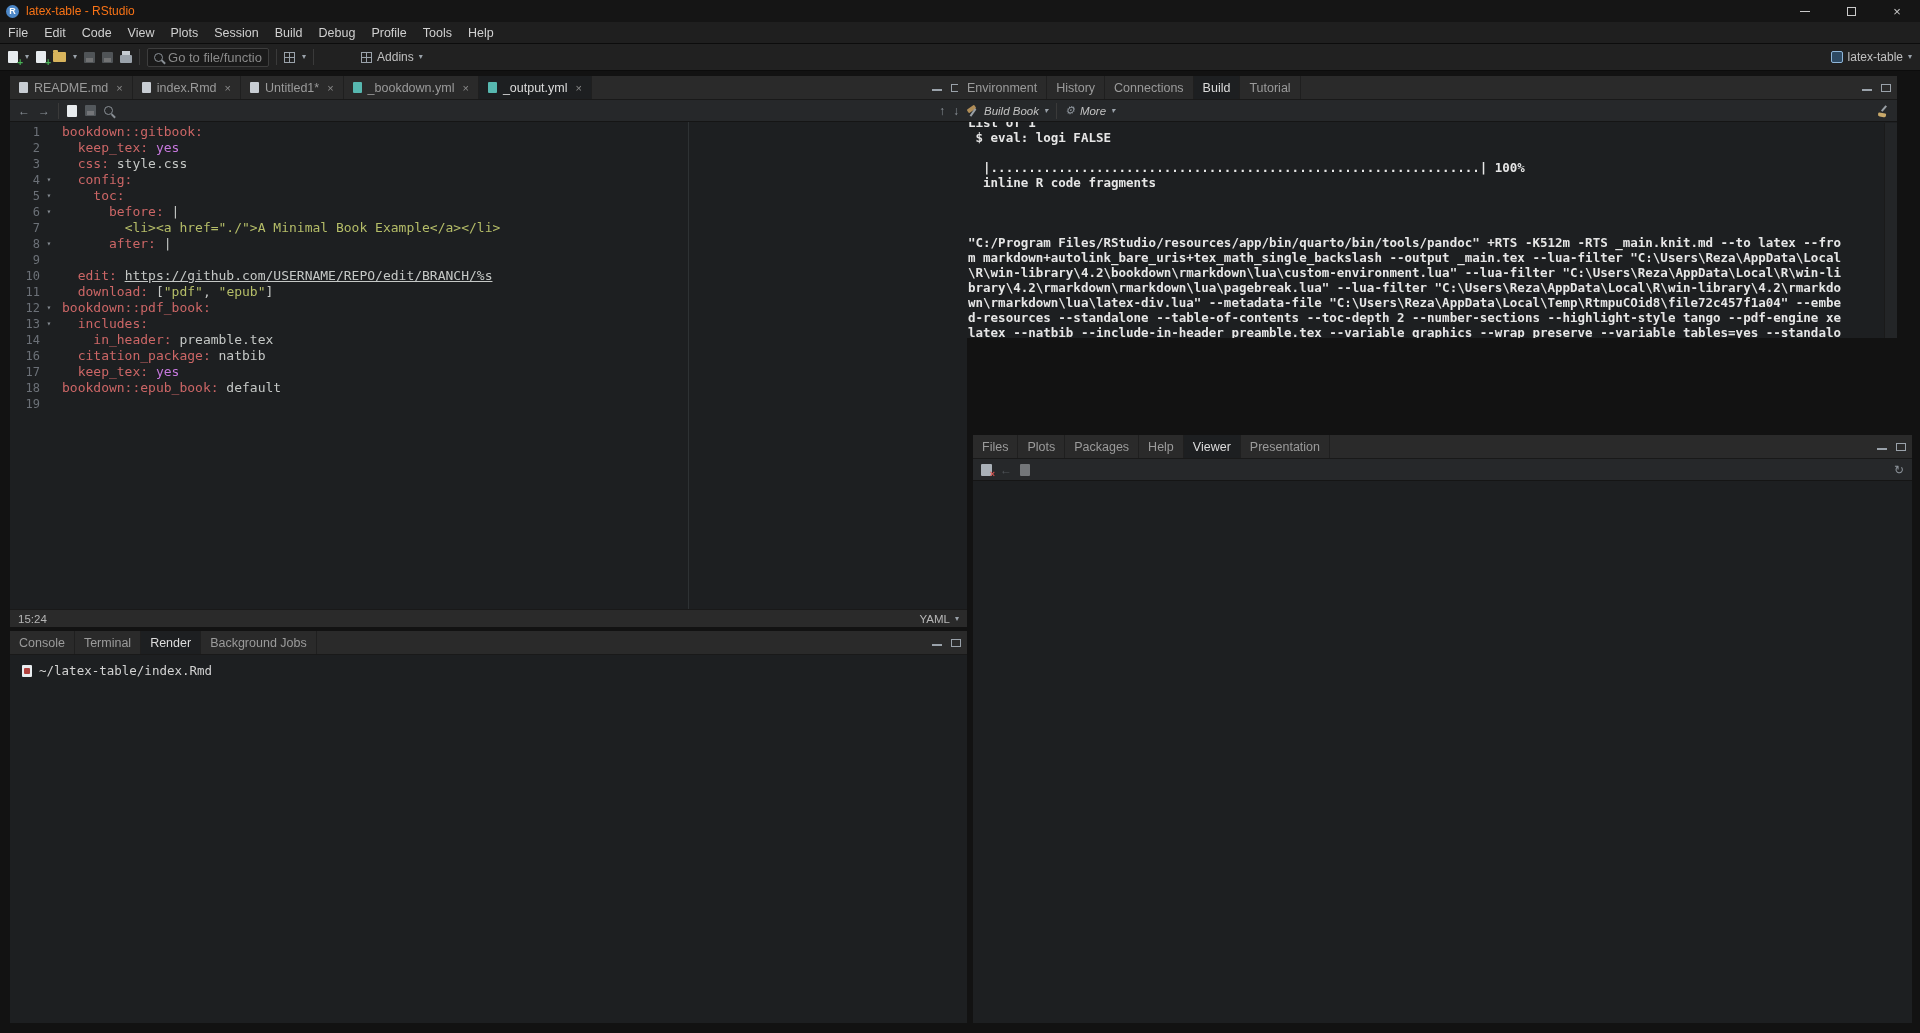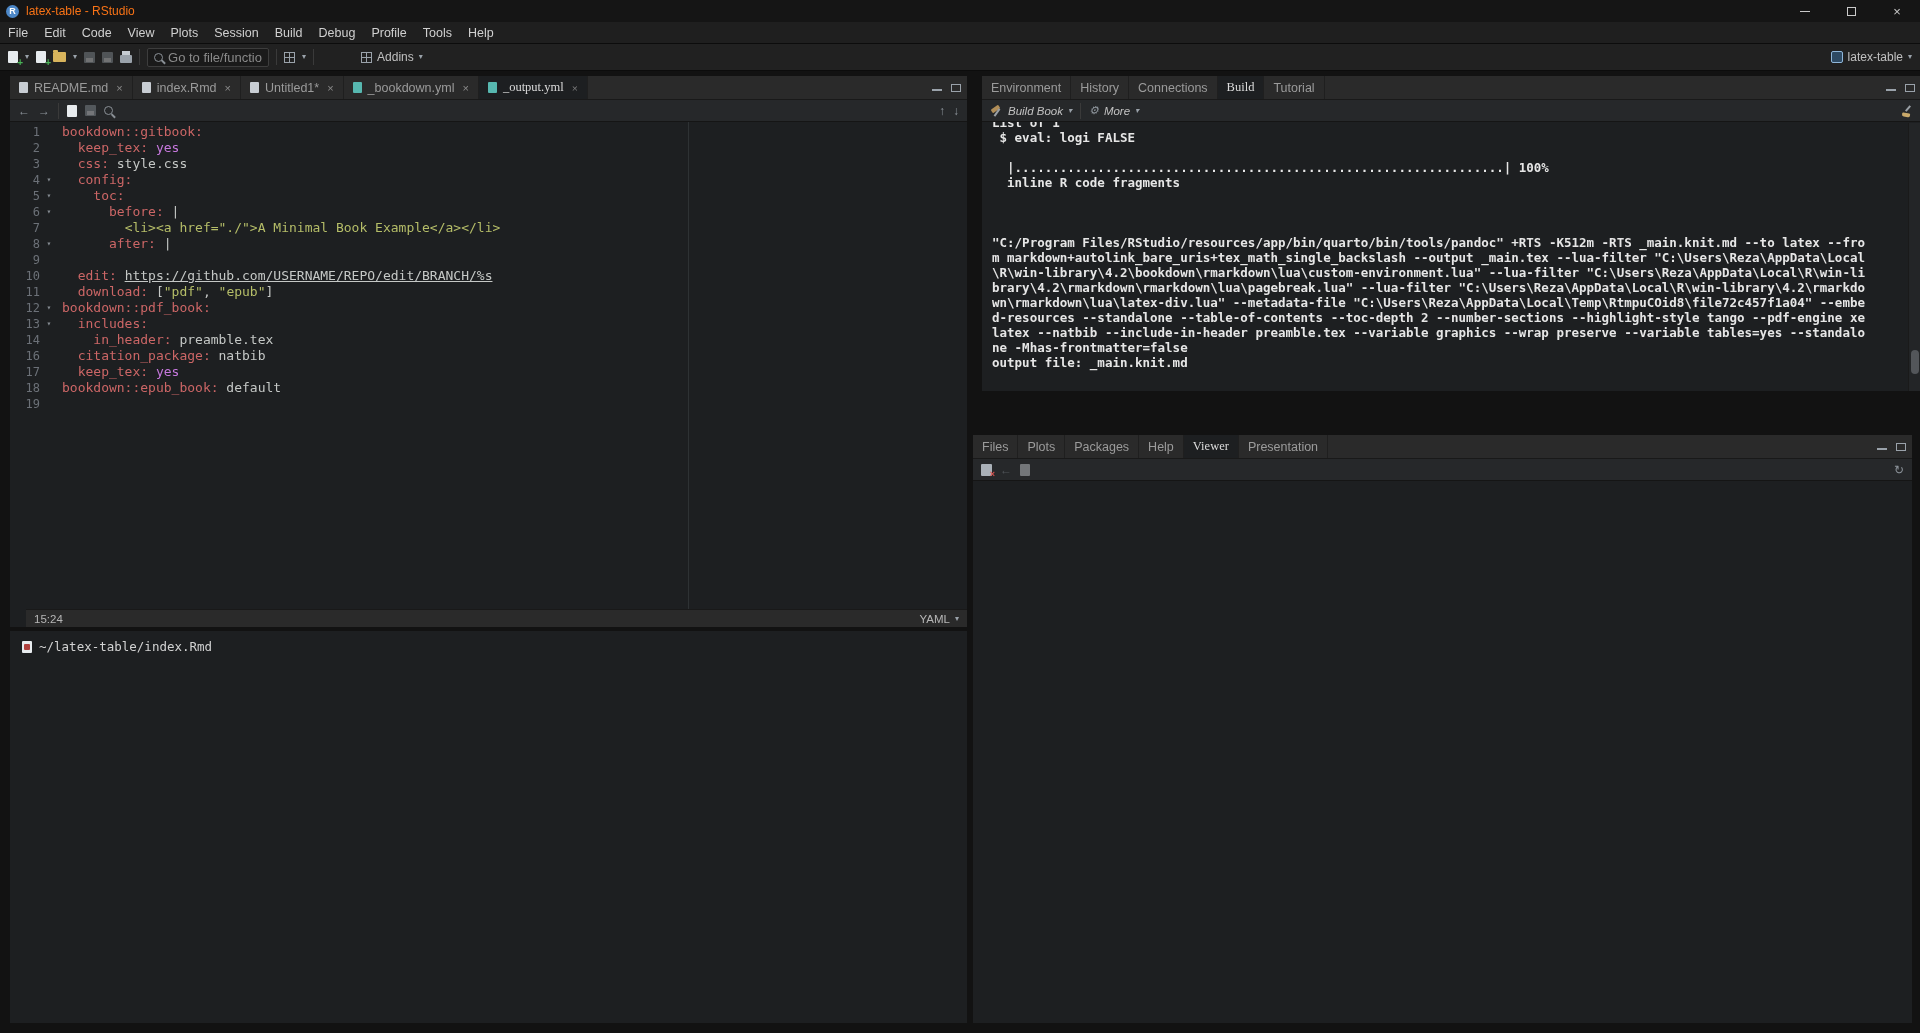--- a/index.html
+++ b/index.html
@@ -49,27 +49,27 @@
   .goto input{background:transparent;border:none;outline:none;color:#9a9a9a;font-size:13px;width:100%;
     font-family:"Liberation Sans",sans-serif;}
   .goto input::placeholder{color:#8a8a8a;}
   .addins,.projbtn{display:flex;align-items:center;gap:5px;font-size:12px;color:#c0c0c0;margin-left:40px;}
 
   
   .workspace{position:absolute;top:76px;left:0;right:0;bottom:0;}
   .pane{position:absolute;background:var(--pane_bg,#1d1f21);overflow:hidden;}
   #editor-pane{left:10px;top:0;width:957px;height:551px;}
   #console-pane{left:10px;top:555px;width:957px;height:392px;}
-  #build-pane{left:982px;top:0;width:939px;height:315px;}
+  #build-pane{left:958px;top:0;width:939px;height:262px;}
   #viewer-pane{left:973px;top:359px;width:939px;height:588px;}
 
   .tabbar{height:24px;background:var(--tabbar_bg,#2a2a2a);display:flex;align-items:stretch;
     font-size:12.5px;color:#9b9b9b;position:relative;border-bottom:1px solid #191919;}
   .tab{display:flex;align-items:center;padding:0 9px;gap:6px;border-right:1px solid #1f1f1f;white-space:nowrap;}
-  .tab.active{background:var(--pane_bg,#1d1f21);color:#dcdcdc;font-family:Liberation Serif, serif;}
+  .tab.active{background:var(--pane_bg,#1d1f21);color:#dcdcdc;}
   .tclose{color:#8b8b8b;font-size:11px;margin-left:2px;}
   .ficon{width:9px;height:11px;border-radius:1px;background:#c8cdd3;flex:none;display:inline-block;}
   .ficon.yml{background:#57b8b0;}
   .ficon.rmd,.ficon.md,.ficon.r{background:#c8cdd3;}
   .pane-btns{position:absolute;right:6px;top:0;height:23px;display:flex;align-items:center;gap:9px;}
   .pmin{width:10px;height:7px;border-bottom:2px solid #9aa2aa;display:inline-block;}
   .pmax{width:10px;height:8px;border:1px solid #9aa2aa;display:inline-block;}
 
   .subbar{height:22px;background:var(--subtoolbar_bg,#26282a);display:flex;align-items:center;gap:8px;
     padding:0 8px;border-bottom:1px solid #151515;font-size:11.5px;color:#c2c2c2;position:relative;}
@@ -86,21 +86,21 @@
   .fold{width:18px;flex:none;color:#858b92;font-size:8px;text-align:center;line-height:16px;}
   .ctext{white-space:pre;flex:none;padding-left:4px;}
   .c-plain{color:var(--code_plain,#c5c8c6);}
   .c-key{color:var(--code_key,#cc6666);}
   .c-const{color:var(--code_const,#c678dd);}
   .c-str{color:var(--code_string,#b5bd68);}
   .u{text-decoration:underline;}
   .caret-bar{display:inline-block;width:1px;height:13px;background:#cfd2d6;vertical-align:middle;margin-left:1px;}
 
   .statusbar{position:absolute;left:0;right:0;bottom:0;height:18px;background:var(--statusbar_bg,#2a2a2a);
-    display:flex;align-items:center;font-size:11.5px;color:#b6b6b6;padding:0 8px;border-top:1px solid #191919;margin-left:16px;}
+    display:flex;align-items:center;font-size:11.5px;color:#b6b6b6;padding:0 8px;border-top:1px solid #191919;}
 
   
   .build-out{font-family:"DejaVu Sans Mono",monospace;font-size:12.5px;font-weight:bold;line-height:15px;
     color:var(--build_text,#e6e6e6);padding-left:10px;margin-top:-7px;white-space:pre;overflow:hidden;height:307px;}
   .vscroll{position:absolute;right:0;top:47px;bottom:0;width:13px;background:#232527;border-left:1px solid #1a1a1a;}
   .vthumb{position:absolute;left:2px;right:2px;top:227px;height:24px;background:#53565a;border-radius:4px;}
   .hammer-icon{width:13px;height:12px;position:relative;display:inline-block;}
   .hammer-icon::before{content:"";position:absolute;left:1px;top:2px;width:9px;height:4px;background:#b08d57;
     transform:rotate(-35deg);border-radius:1px;}
   .hammer-icon::after{content:"";position:absolute;left:6px;top:3px;width:2px;height:9px;background:#9aa0a6;
@@ -343,20 +343,38 @@
       </div>
     <div class="statusbar">
       <span>15:24</span>
       <div class="spacer"></div>
       <span>YAML</span>
       <span class="caret" style="margin-left:5px;">▾</span>
     </div>
   </div>
 
   <div class="pane" id="console-pane">
+    <div class="tabbar" id="console-tabs">
+      <div class="tab">
+          <span>Console</span>
+        </div>
+        <div class="tab">
+          <span>Terminal</span>
+        </div>
+        <div class="tab active">
+          <span>Render</span>
+        </div>
+        <div class="tab">
+          <span>Background Jobs</span>
+        </div>
+        <div class="pane-btns">
+        <span class="pmin"></span>
+        <span class="pmax"></span>
+      </div>
+    </div>
     <div class="render-line">
       <span class="rfile-icon"></span>
       <span>~/latex-table/index.Rmd</span>
     </div>
   </div>
 
   <div class="pane" id="build-pane">
     <div class="tabbar" id="build-tabs">
       <div class="tab">
           <span>Environment</span>

